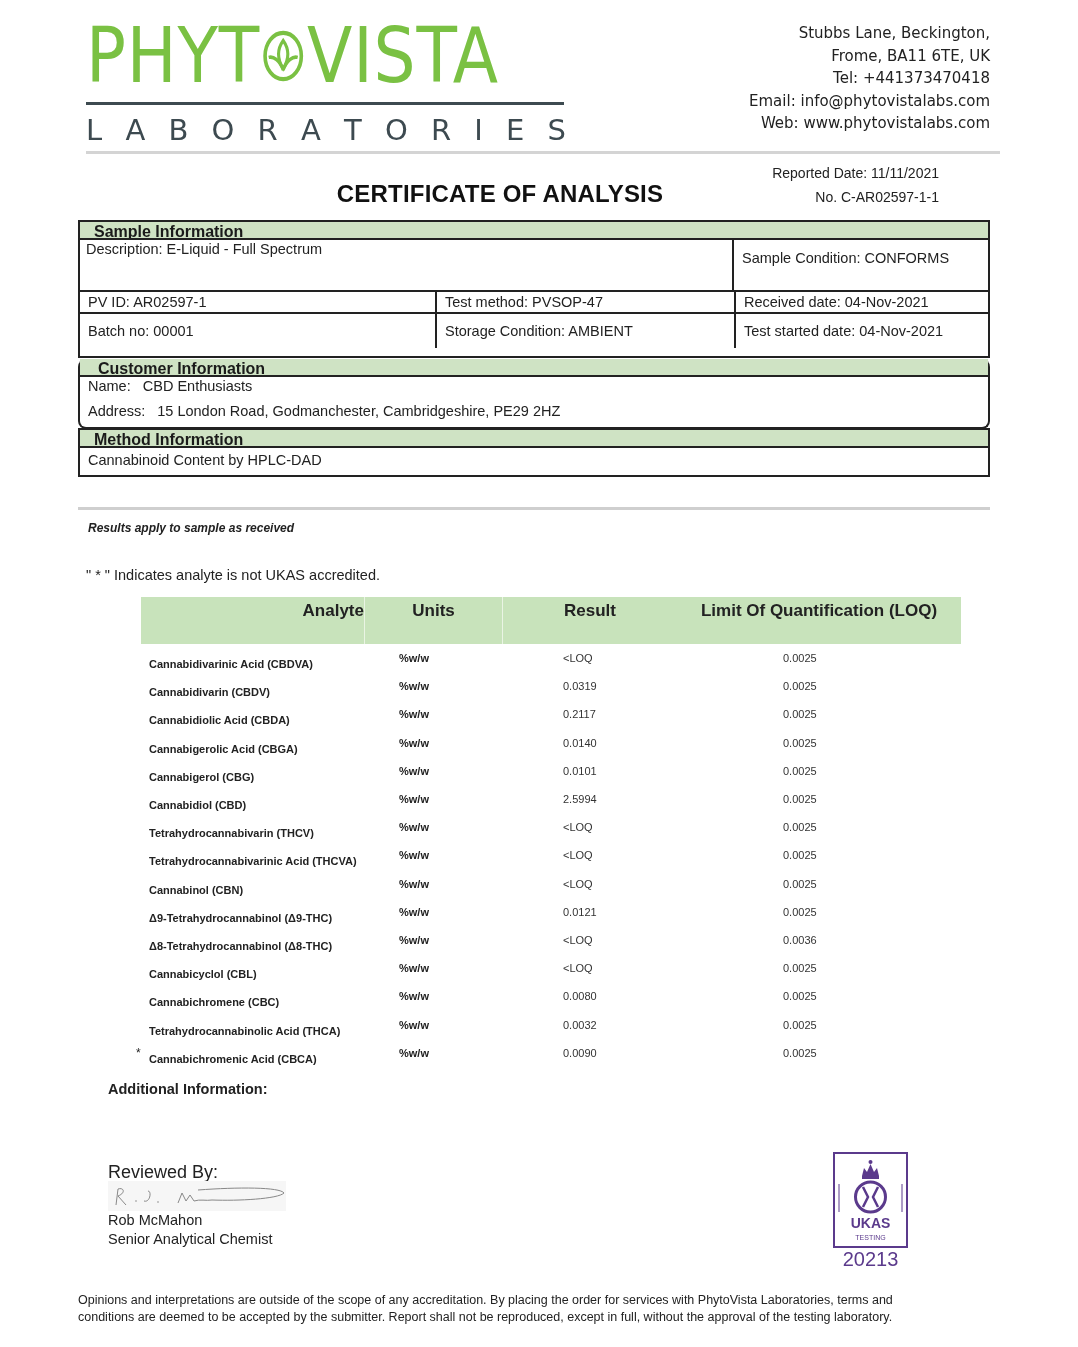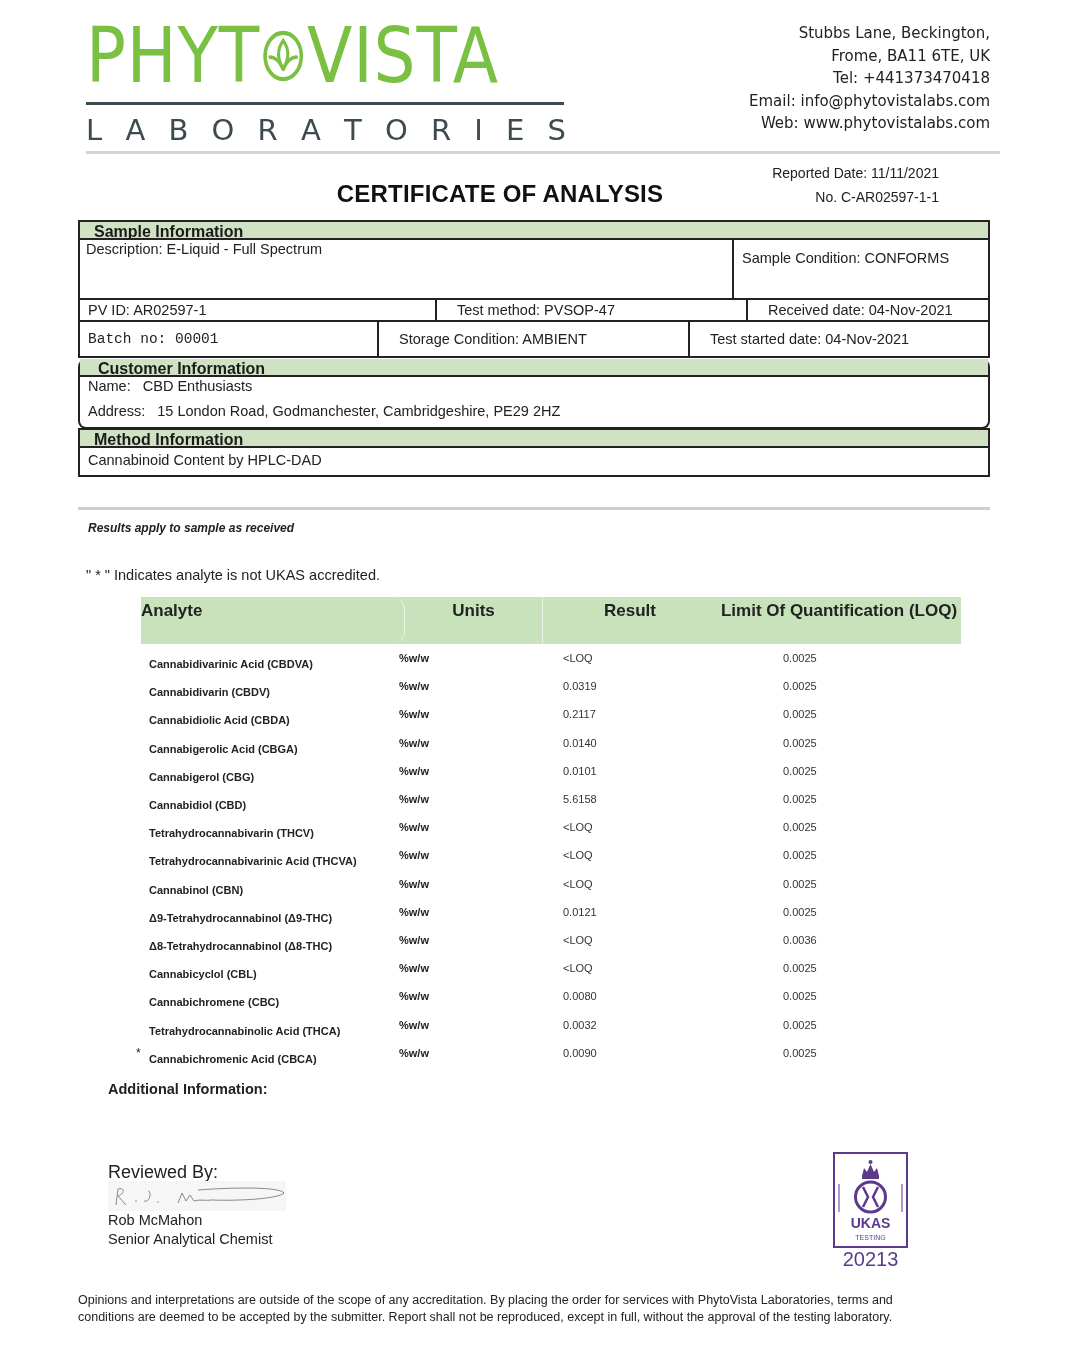--- a/index.html
+++ b/index.html
@@ -23,33 +23,33 @@
     font-size: 15px; line-height: 22.5px; color: #222; }
 
   .meta { position: absolute; right: 139px; top: 161px; text-align: right; font-size: 14px; line-height: 24px; color: #222; }
 
   .doc-title { position: absolute; left: 0; width: 1000px; top: 180px; text-align: center; font-size: 24px; font-weight: bold; color: #111; letter-spacing: 0.2px; }
 
   
   .box { position: absolute; left: 78px; width: 912px; border: 2px solid #222; }
   .section-head { background: #cfe3c4; font-weight: bold; font-size: 16px; height: 18px; line-height: 20px; padding-left: 14px; border-bottom: 2px solid #222; overflow: hidden; }
   .cell { font-size: 14.5px; color: #222; }
-  .row { display: flex; border-top: 2px solid #222; gap: 12px; }
+  .row { display: flex; border-top: 2px solid #222; }
   .row .c { border-right: 2px solid #222; padding: 0 8px; display: flex; align-items: center; }
   .row .c:last-child { border-right: none; }
 
   .divider { position: absolute; left: 78px; width: 912px; top: 507px; height: 3px; background: #cfcfcf; }
   .results-note { position: absolute; left: 88px; top: 521px; font-size: 12px; font-style: italic; font-weight: bold; color: #222; }
   .ukas-note { position: absolute; left: 86px; top: 567px; font-size: 14.5px; color: #222; }
 
   
   .rtable { position: absolute; left: 141px; top: 597px; width: 820px; }
   .rhead { display: flex; height: 47px; background: #c8e3bb; }
   .rhead div { font-weight: bold; font-size: 17px; color: #222; padding-top: 4px; }
-  .rhead .h1 { width: 264px; text-align: left; border-right: 1px solid #eaf4e4; border-radius: 13px; }
+  .rhead .h1 { width: 224px; text-align: right; border-right: 1px solid #eaf4e4; }
   .rhead .h2 { width: 138px; text-align: center; border-right: 1px solid #eaf4e4; }
   .rhead .h3 { width: 174px; text-align: center; }
   .rhead .h4 { flex: 1; text-align: center; }
   .rrow { position: relative; display: flex; height: 28.2px; align-items: center; font-size: 11px; }
   .rrow .a { width: 258px; padding-left: 8px; font-weight: bold; color: #222; margin-top: 12px; }
   .rrow .u { width: 164px; font-weight: bold; color: #222; }
   .rrow .r { width: 220px; color: #333; }
   .rrow .l { flex: 1; color: #333; }
   .rrow .star { position: absolute; left: -5px; font-size: 12px; color: #222; }
 
@@ -106,31 +106,31 @@
 
 <div class="meta">
   <div>Reported Date: 11/11/2021</div>
   <div>No. C-AR02597-1-1</div>
 </div>
 
 <div class="doc-title">CERTIFICATE OF ANALYSIS</div>
 
 <div class="box" style="top:220px;height:138px;">
   <div class="section-head">Sample Information</div>
-  <div style="display:flex;height:58px;">
+  <div style="display:flex;height:50px;">
     <div class="cell" style="width:654px;border-right:2px solid #222;padding:1px 6px;">Description: E-Liquid - Full Spectrum</div>
     <div class="cell" style="flex:1;padding:10px 8px;">Sample Condition: CONFORMS</div>
   </div>
   <div class="row" style="height:22px;">
     <div class="c cell" style="width:357px;">PV ID: AR02597-1</div>
     <div class="c cell" style="width:299px;">Test method: PVSOP-47</div>
     <div class="c cell" style="flex:1;">Received date: 04-Nov-2021</div>
   </div>
   <div class="row" style="height:36px;">
-    <div class="c cell" style="width:299px;font-family:Liberation Mono, monospace;">Batch no: 00001</div>
+    <div class="c cell" style="width:357px;">Batch no: 00001</div>
     <div class="c cell" style="width:299px;">Storage Condition: AMBIENT</div>
     <div class="c cell" style="flex:1;">Test started date: 04-Nov-2021</div>
   </div>
 </div>
 
 <div class="box" style="top:359px;height:70px;border-top:none;border-radius:8px;">
   <div class="section-head" style="padding-left:18px;">Customer Information</div>
   <div class="cell" style="padding:0 8px;height:24px;line-height:18px;">
     <span>Name:</span>
     <span style="margin-left:8px;">CBD Enthusiasts</span>
@@ -190,21 +190,21 @@
         <span class="star"></span>
         <div class="a">Cannabigerol (CBG)</div>
         <div class="u">%w/w</div>
         <div class="r">0.0101</div>
         <div class="l">0.0025</div>
       </div>
       <div class="rrow">
         <span class="star"></span>
         <div class="a">Cannabidiol (CBD)</div>
         <div class="u">%w/w</div>
-        <div class="r">5.6158</div>
+        <div class="r">2.5994</div>
         <div class="l">0.0025</div>
       </div>
       <div class="rrow">
         <span class="star"></span>
         <div class="a">Tetrahydrocannabivarin (THCV)</div>
         <div class="u">%w/w</div>
         <div class="r">&lt;LOQ</div>
         <div class="l">0.0025</div>
       </div>
       <div class="rrow">

